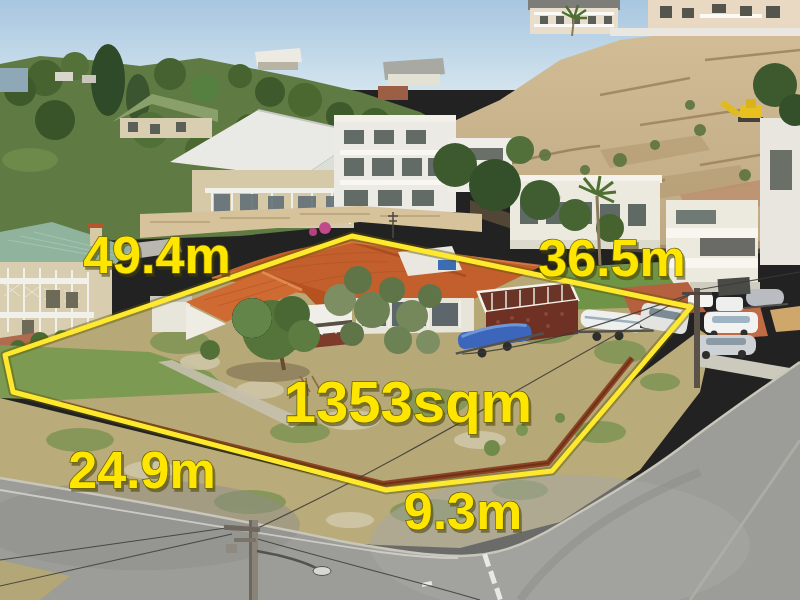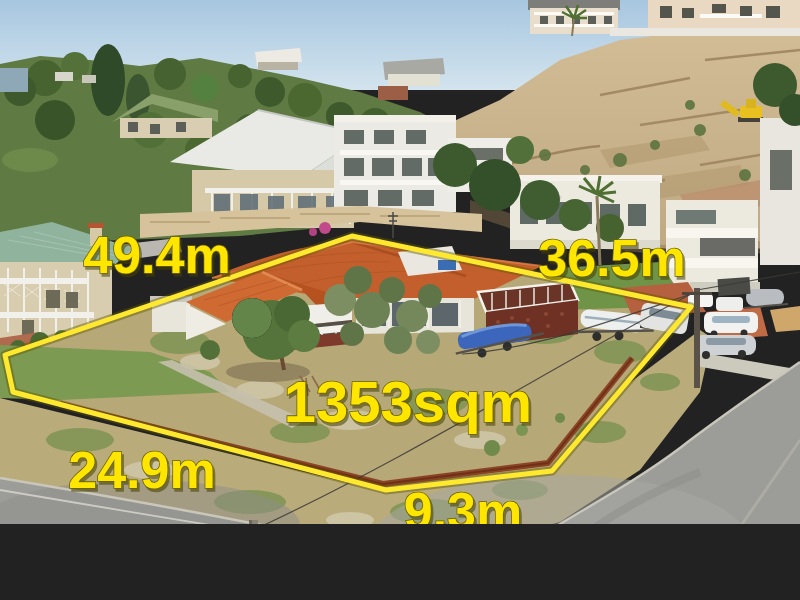--- a/index.html
+++ b/index.html
@@ -1,16 +1,16 @@
 <!DOCTYPE html>
 <html><head>
 <meta charset="utf-8">
 <style>
   html,body{margin:0;padding:0;background:#222;}
-  .stage{position:relative;width:800px;height:524px;overflow:hidden;font-family:"Liberation Sans",sans-serif;}
+  .stage{position:relative;width:800px;height:600px;overflow:hidden;font-family:"Liberation Sans",sans-serif;}
   .stage svg{display:block;width:800px;height:600px;}
   text.meas{
     font-family:"Liberation Sans","DejaVu Sans",sans-serif;
     font-weight:700;
     fill:#ffe600;
     stroke:#6b6400;
     stroke-width:1.6px;
     paint-order:stroke;
     filter:drop-shadow(2px 3px 0 rgba(70,64,0,.55));
     text-anchor:middle;

